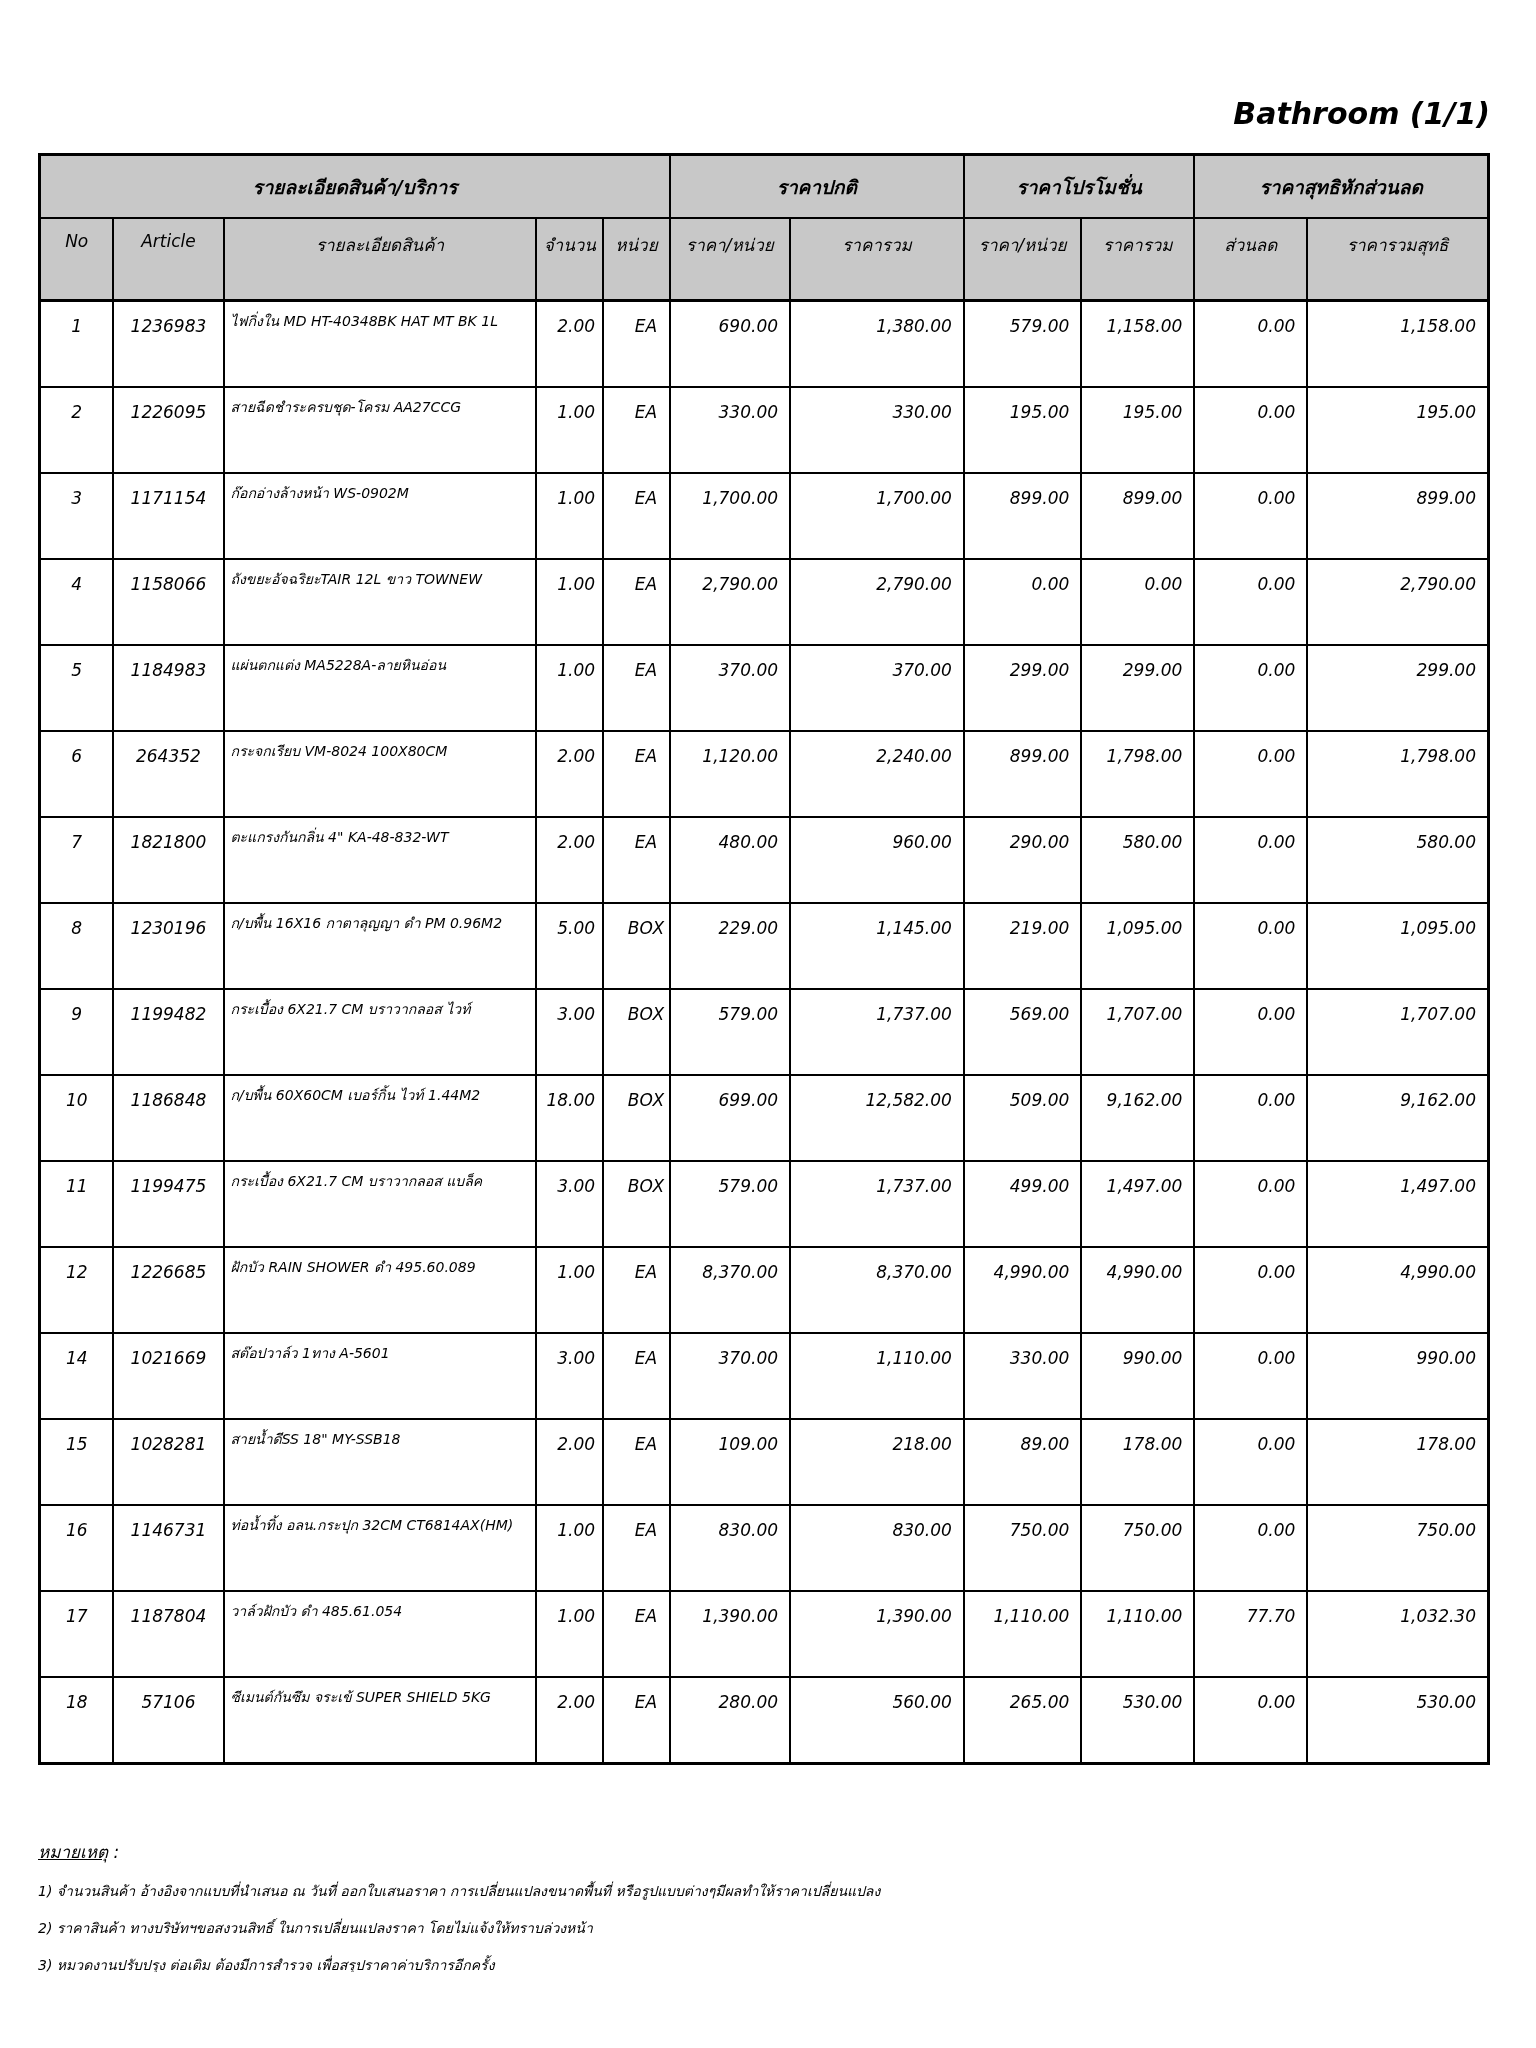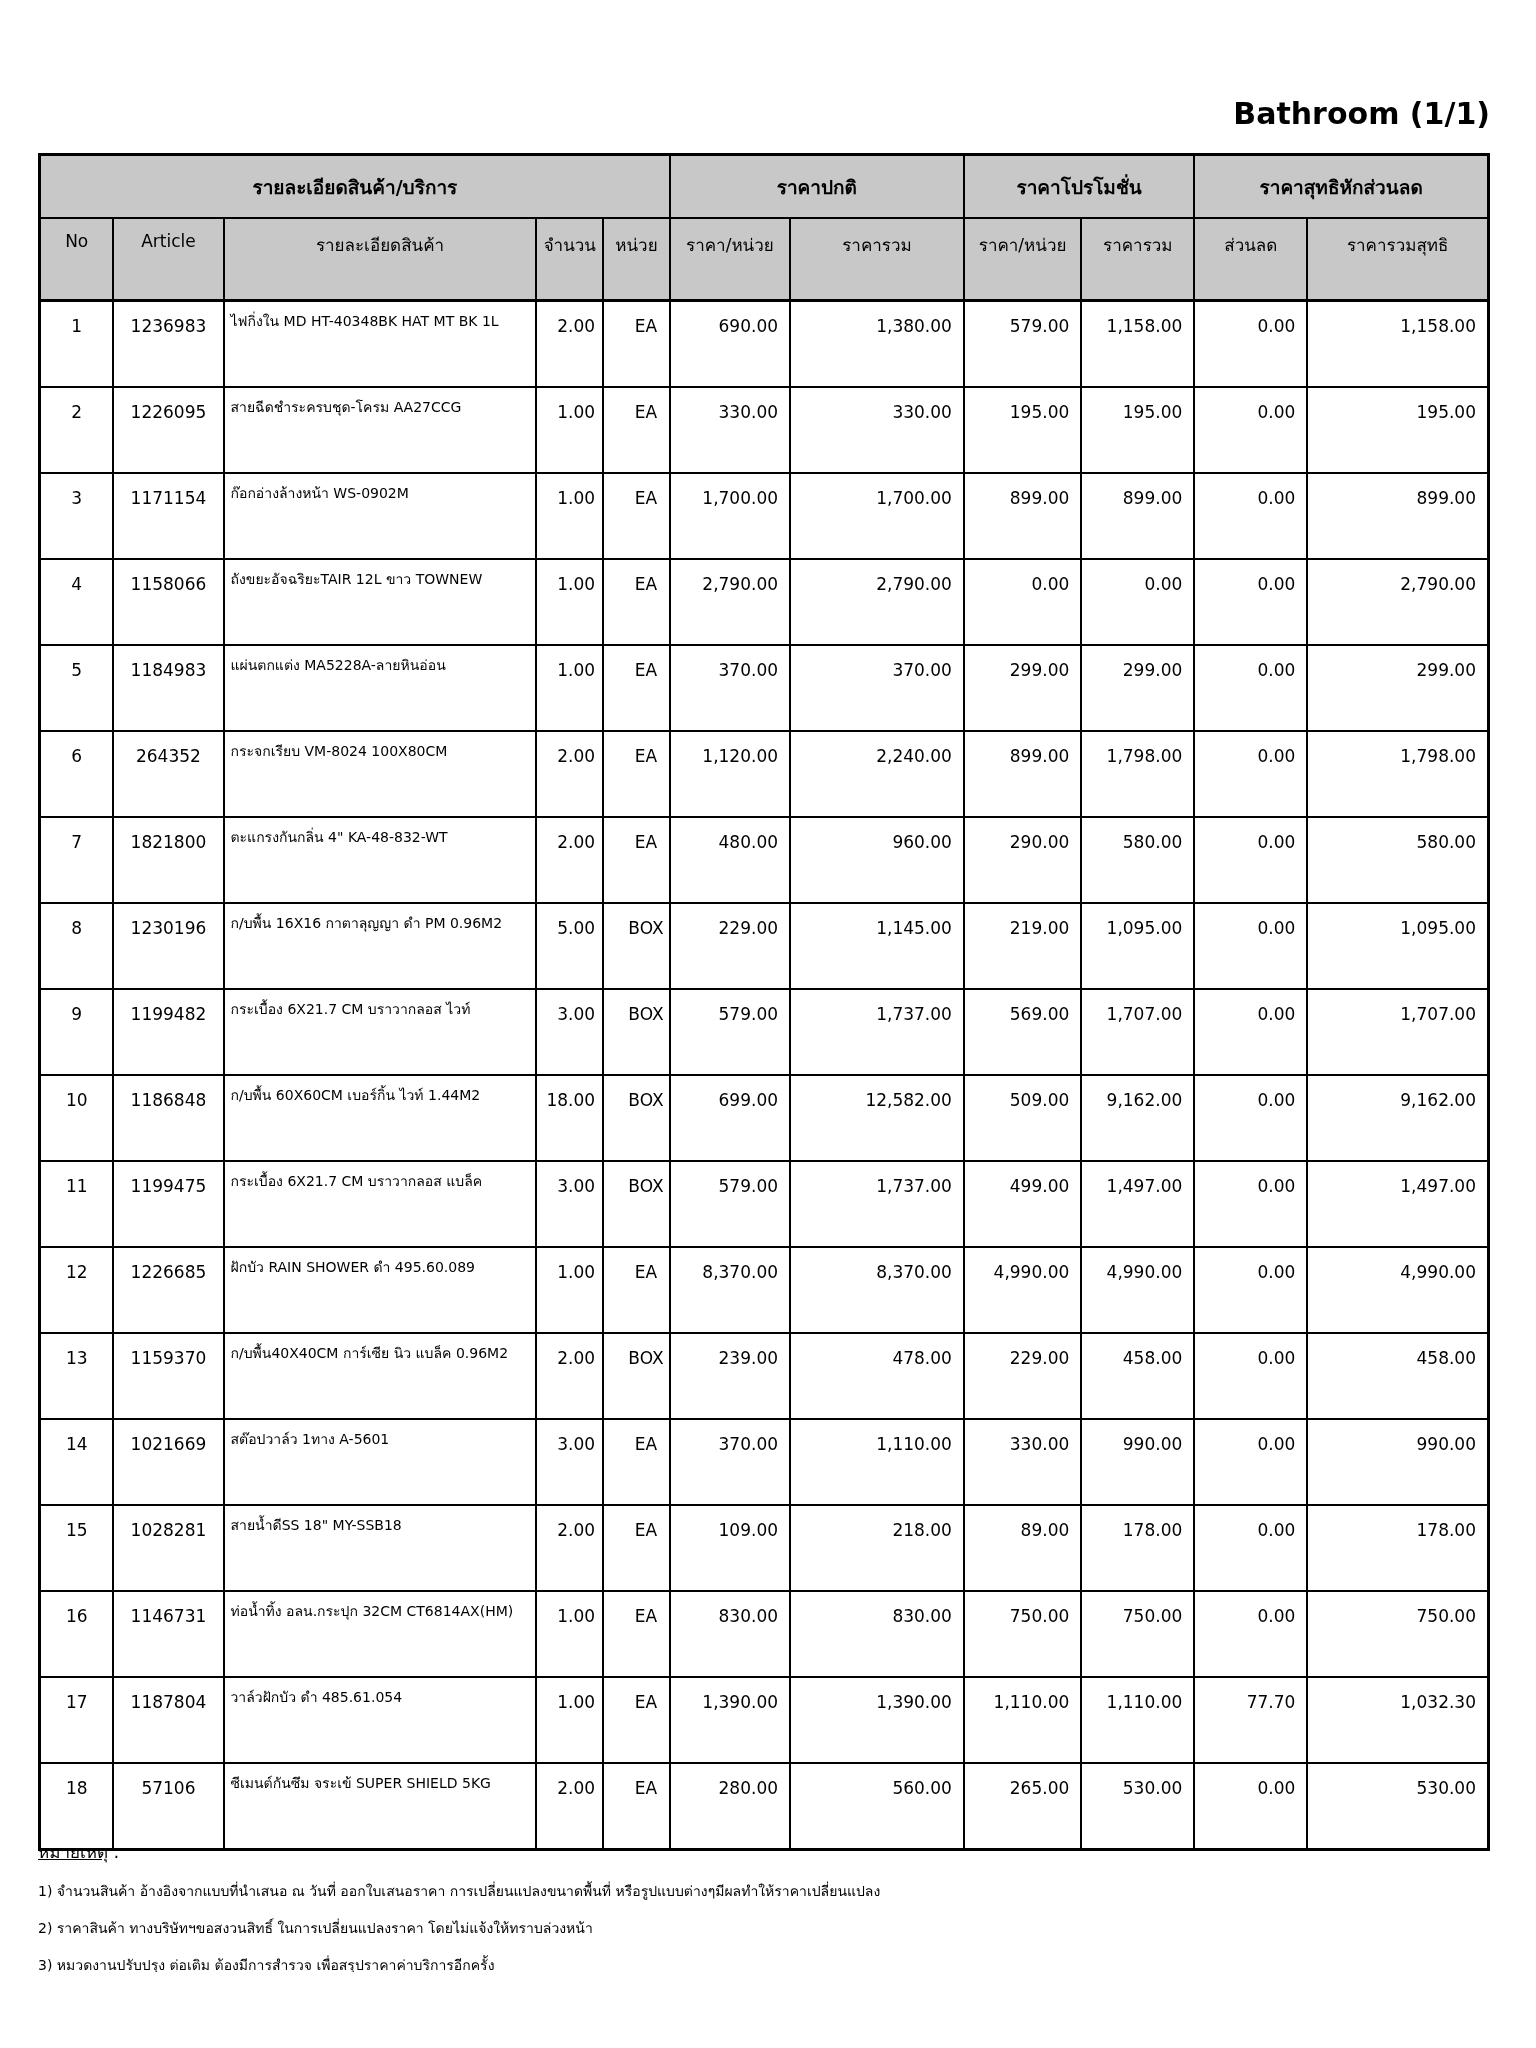--- a/index.html
+++ b/index.html
@@ -8,20 +8,21 @@
     background: #ffffff;
     font-family: "DejaVu Sans", "Liberation Sans", sans-serif;
     color: #000000;
   }
   .page {
     position: relative;
     width: 1536px;
     height: 1972px;
     background: #ffffff;
     overflow: hidden;
+    font-style: italic;
   }
   .title {
     position: absolute;
     top: 96px;
     right: 46px;
     font-size: 30px;
     font-weight: bold;
     white-space: nowrap;
     letter-spacing: 0px;
   }
@@ -298,33 +299,20 @@
           <td class="c-qty">1.00</td>
           <td class="c-unit">EA</td>
           <td class="c-money">8,370.00</td>
           <td class="c-money">8,370.00</td>
           <td class="c-money">4,990.00</td>
           <td class="c-money">4,990.00</td>
           <td class="c-money">0.00</td>
           <td class="c-money">4,990.00</td>
         </tr>
         <tr>
-          <td class="c-no">13</td>
-          <td class="c-article">1159370</td>
-          <td class="c-desc">ก/บพื้น40X40CM การ์เซีย นิว แบล็ค 0.96M2</td>
-          <td class="c-qty">2.00</td>
-          <td class="c-unit">BOX</td>
-          <td class="c-money">239.00</td>
-          <td class="c-money">478.00</td>
-          <td class="c-money">229.00</td>
-          <td class="c-money">458.00</td>
-          <td class="c-money">0.00</td>
-          <td class="c-money">458.00</td>
-        </tr>
-        <tr>
           <td class="c-no">14</td>
           <td class="c-article">1021669</td>
           <td class="c-desc">สต๊อปวาล์ว 1ทาง A-5601</td>
           <td class="c-qty">3.00</td>
           <td class="c-unit">EA</td>
           <td class="c-money">370.00</td>
           <td class="c-money">1,110.00</td>
           <td class="c-money">330.00</td>
           <td class="c-money">990.00</td>
           <td class="c-money">0.00</td>

